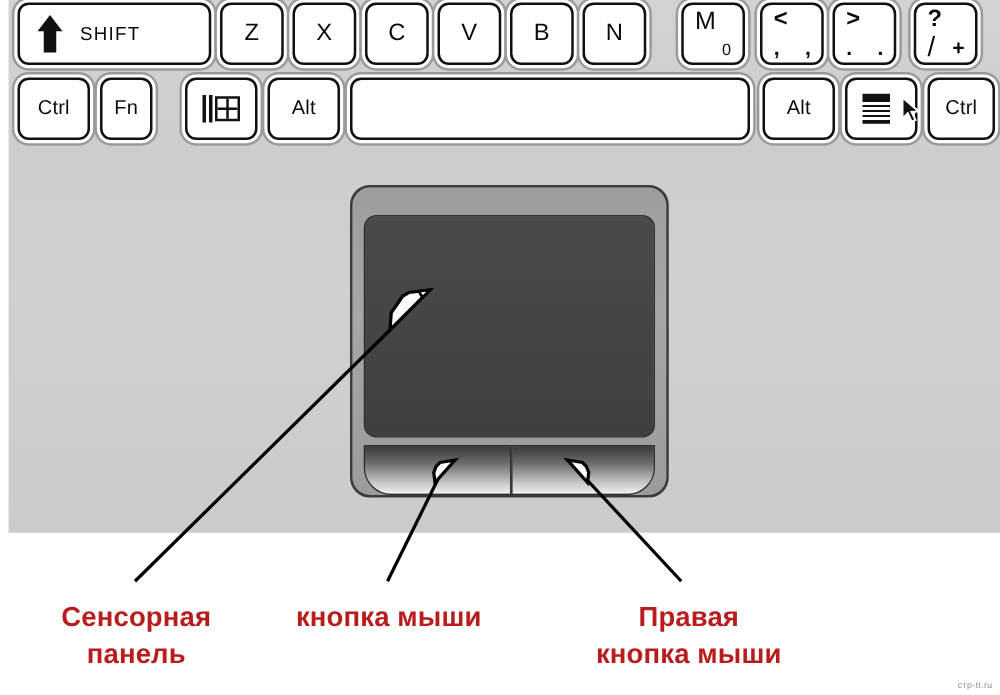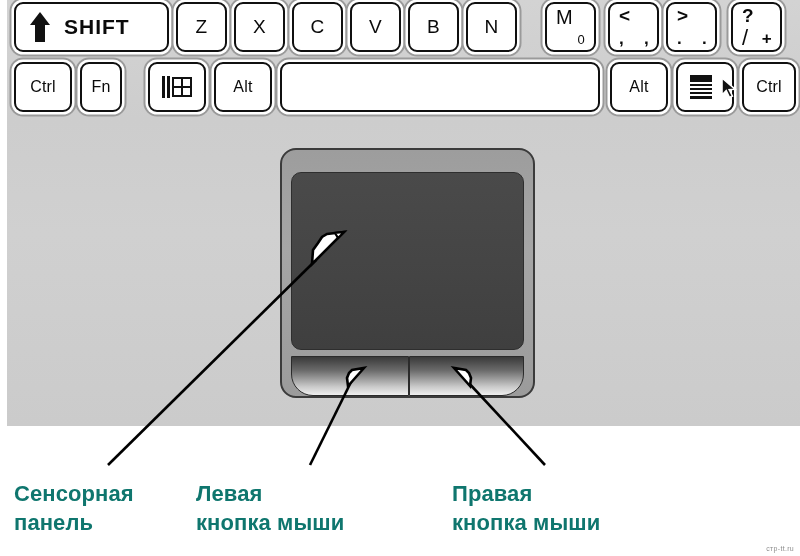--- a/index.html
+++ b/index.html
@@ -87,21 +87,21 @@
   }
   .shift-arrow::after {
     content: "";
     position: absolute;
     left: 0; top: 0;
     width: 0; height: 0;
     border-left: 10px solid transparent;
     border-right: 10px solid transparent;
     border-bottom: 13px solid #111;
   }
-  .shift-label { font-size: 21px; font-weight: 700; letter-spacing: 1px; }
+  .shift-label { font-size: 15px; font-weight: 400; letter-spacing: 1px; }
 
   
   .key-dual {
     display: block;
     position: absolute;
     padding: 0;
   }
   .legend-tl {
     position: absolute;
     left: 9px; top: 2px;
@@ -248,31 +248,31 @@
   #overlay {
     position: absolute;
     left: 0; top: 0;
     width: 800px; height: 556px;
     pointer-events: none;
   }
 
   
   .caption {
     position: absolute;
-    text-align: left;
-    color: #0f766e;
+    text-align: center;
+    color: #b91c1c;
     font-size: 22px;
     font-weight: 700;
     line-height: 1.30;
     letter-spacing: .1px;
     white-space: nowrap;
   }
   #caption-touchpad { left: 14px;  top: 480px; width: 190px; }
   #caption-left     { left: 196px; top: 480px; width: 230px; }
-  #caption-right    { left: 452px; top: 480px; width: 230px; }
+  #caption-right    { left: 436px; top: 480px; width: 230px; }
   .caption .l1 { display:block; }
   .caption .l2 { display:block; }
 
   .watermark {
     position: absolute;
     right: 6px;
     bottom: 4px;
     font-size: 7px;
     color: #8d8d8d;
     letter-spacing: .3px;
@@ -408,21 +408,20 @@
       <path d="M470,386 L454,368 L466,370 L469,373 L471,378 Z" fill="#fff" stroke="#000" stroke-width="2.6" stroke-linejoin="miter"></path>
     </g>
   </svg>
 
   <div class="caption" id="caption-touchpad">
     <span class="l1">Сенсорная</span>
     <span class="l2">панель</span>
   </div>
 
   <div class="caption" id="caption-left">
-    <span class="l1">Левая</span>
     <span class="l2">кнопка мыши</span>
   </div>
 
   <div class="caption" id="caption-right">
     <span class="l1">Правая</span>
     <span class="l2">кнопка мыши</span>
   </div>
 
   <div class="watermark">cтp-tt.ru</div>
 

